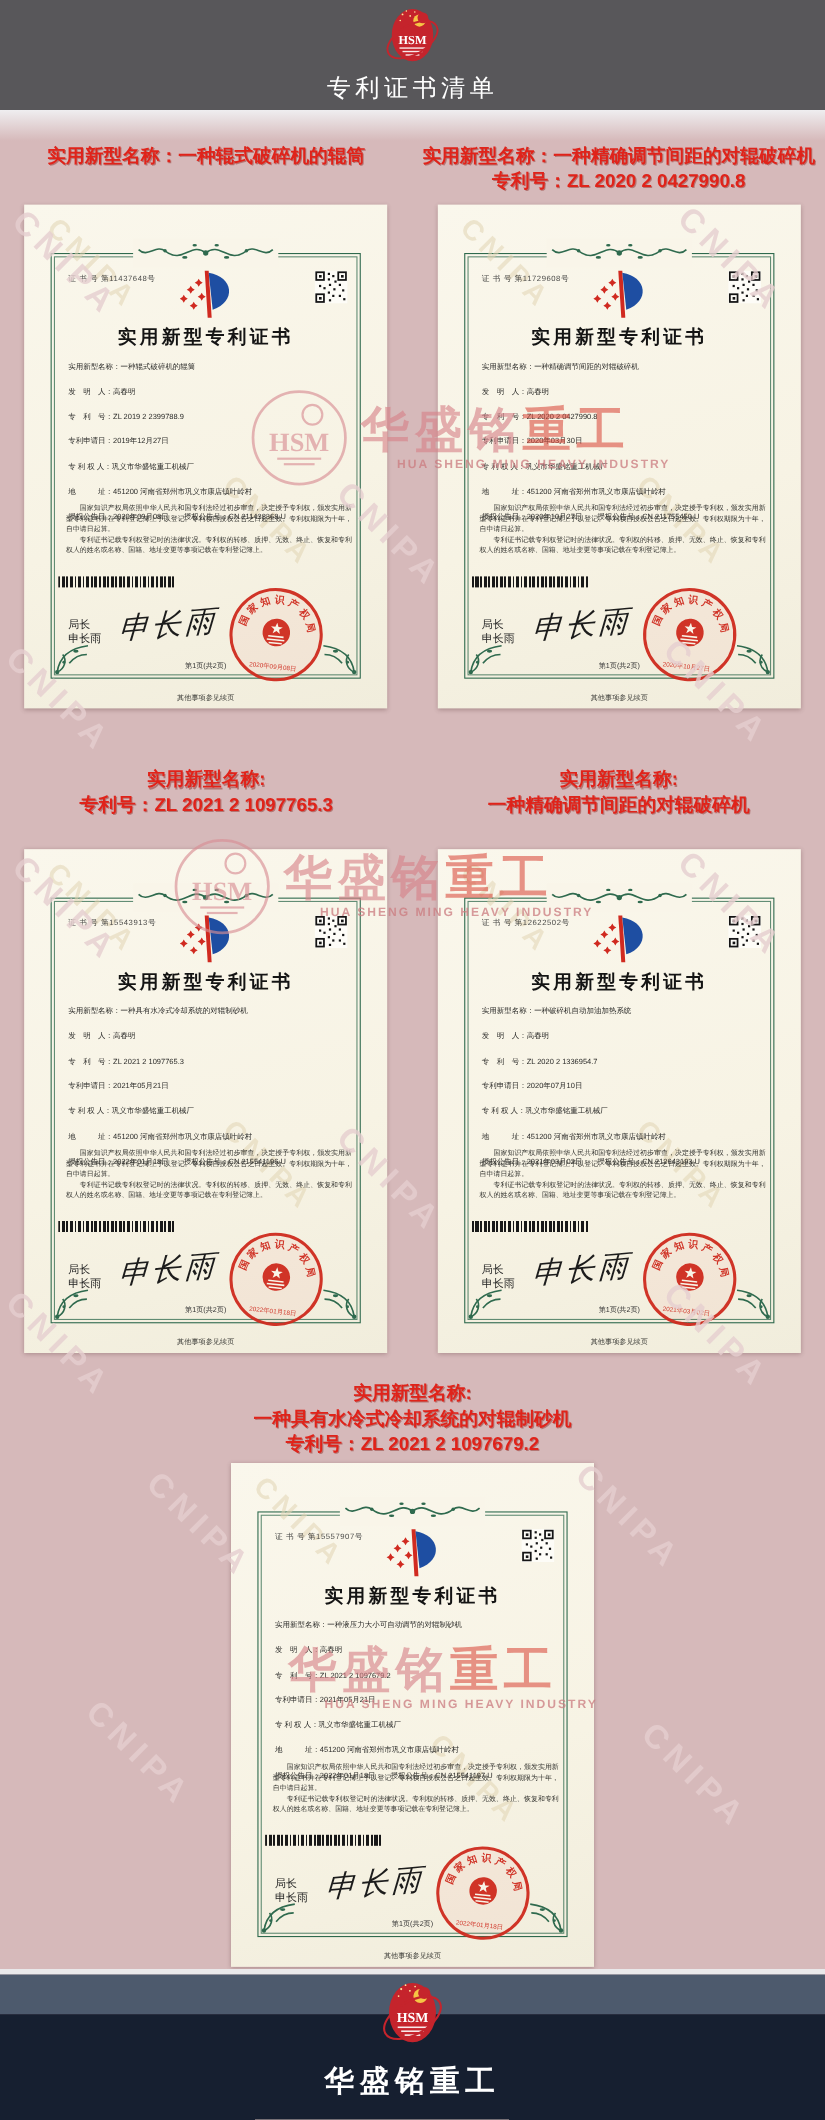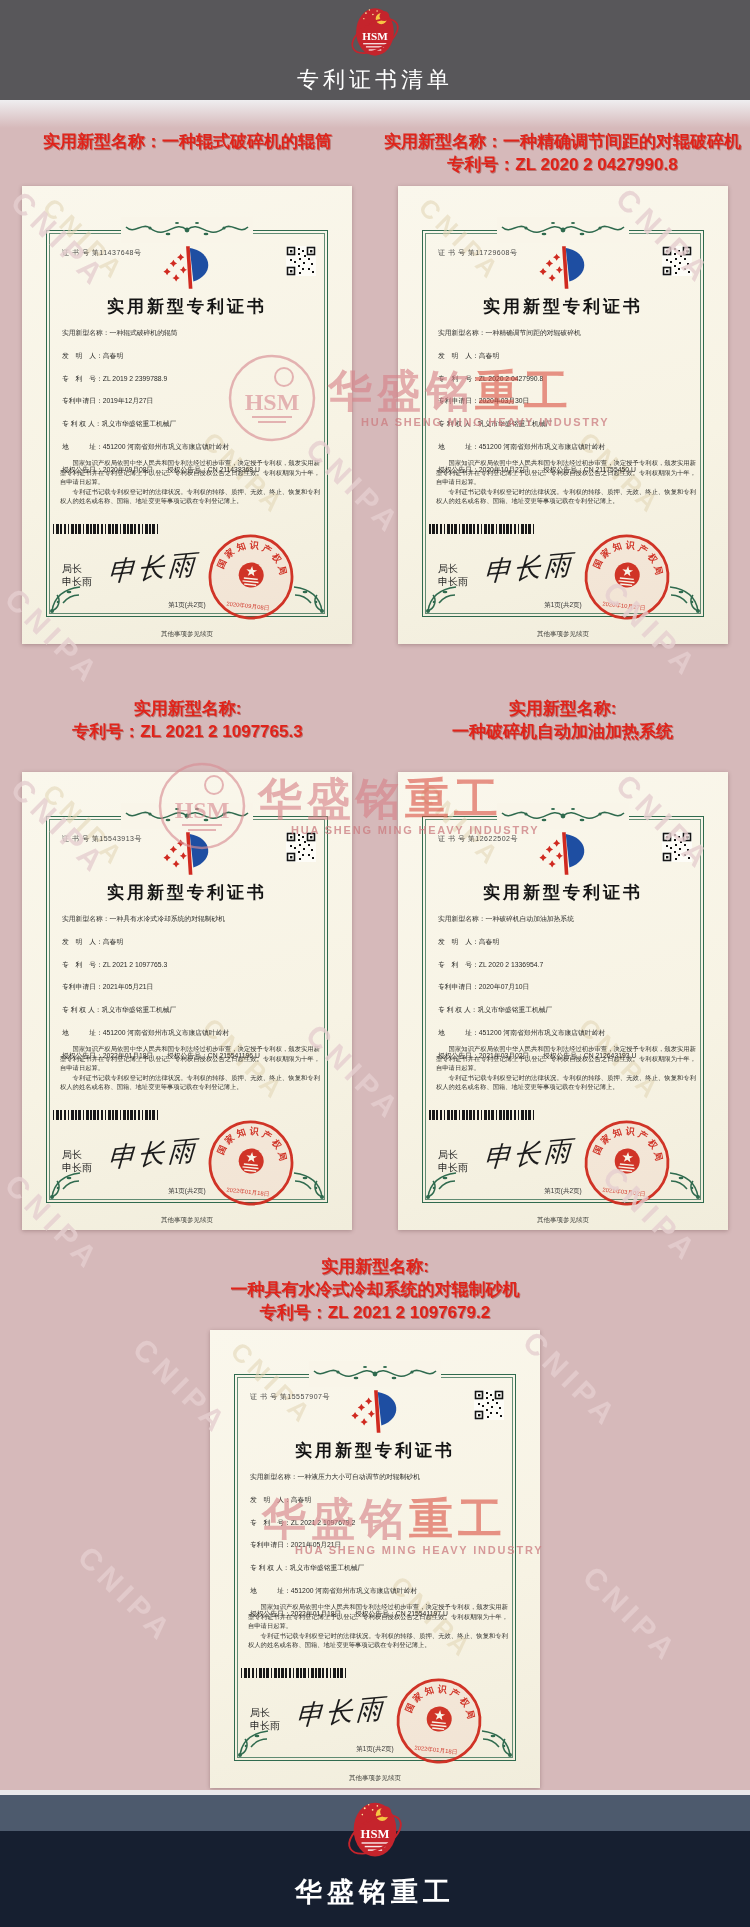--- a/index.html
+++ b/index.html
@@ -562,21 +562,21 @@
         </svg>
 
         <div class="page-num">第1页(共2页)</div>
         <div class="cont-note">其他事项参见续页</div>
       </div>
     </div>
 
     <div class="patent-group">
       <div class="pt-title">
         <div>实用新型名称:</div>
-        <div>一种破碎机自动加油加热系统</div>
+        <div>一种精确调节间距的对辊破碎机</div>
       </div>
 
       <div class="cert">
         <div class="cert-wm a">CNIPA</div>
         <div class="cert-wm b">CNIPA</div>
 
         <div class="cert-frame"></div>
 
         <div class="cert-ornament">
           <svg viewBox="0 0 130 24" width="130" height="24">

